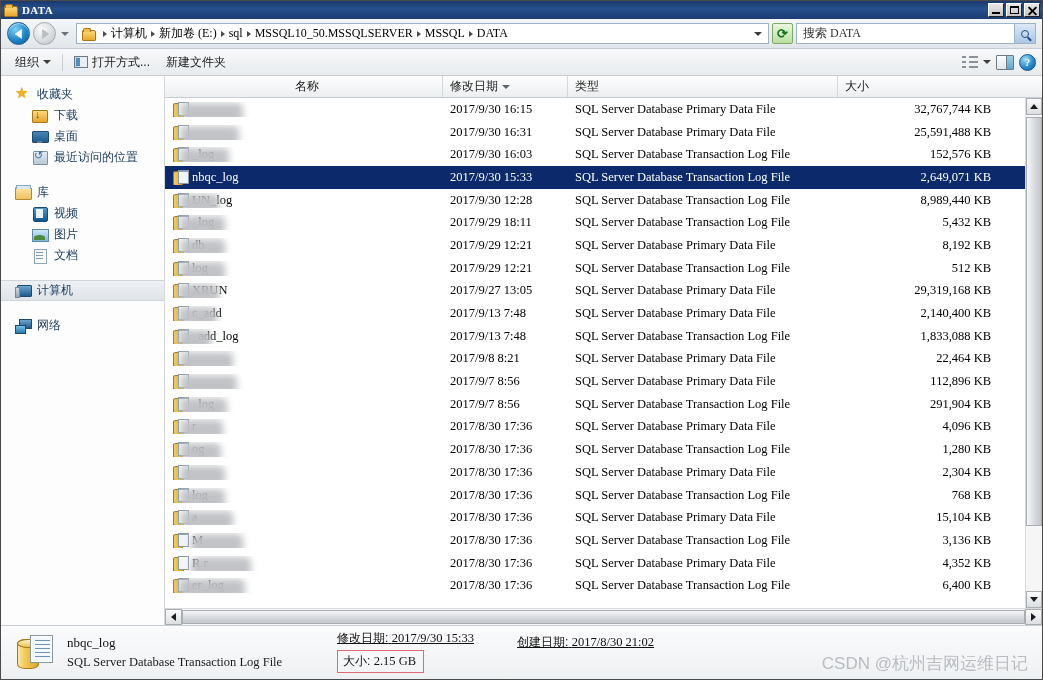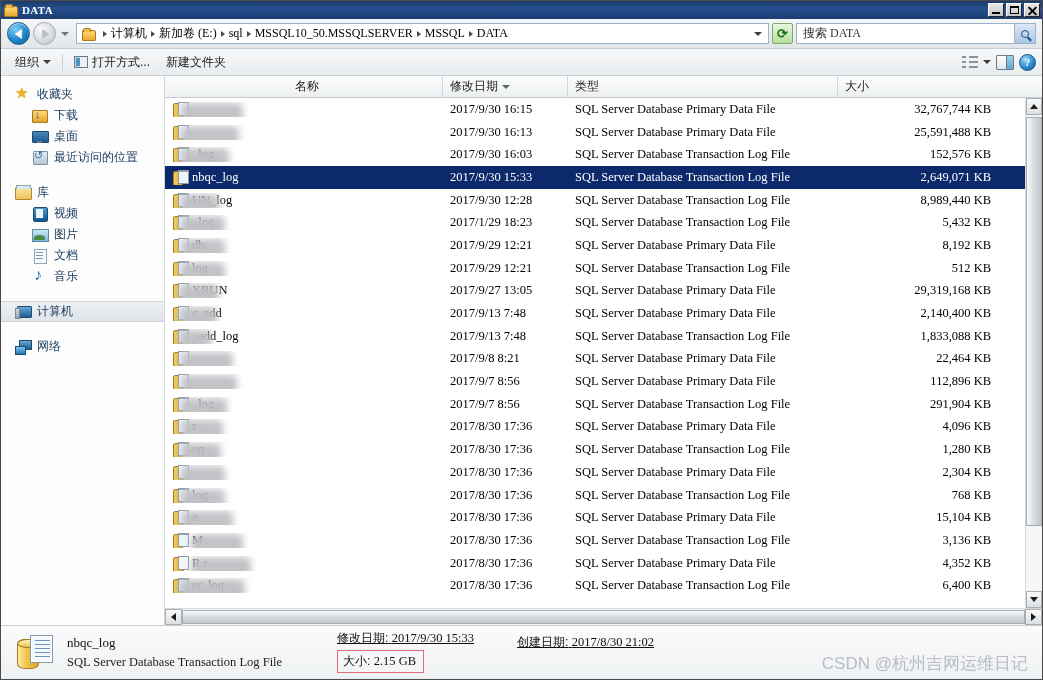--- a/index.html
+++ b/index.html
@@ -582,24 +582,20 @@
           <span class="lbl">视频</span>
         </div>
         <div class="nav-row child">
           <span class="nico pictures-icon"></span>
           <span class="lbl">图片</span>
         </div>
         <div class="nav-row child">
           <span class="nico documents-icon"></span>
           <span class="lbl">文档</span>
         </div>
-        <div class="nav-row child">
-          <span class="nico music-icon"></span>
-          <span class="lbl">音乐</span>
-        </div>
       </div>
 
       <div class="nav-group">
         <div class="nav-row sel">
           <span class="nico computer-icon"></span>
           <span class="lbl">计算机</span>
         </div>
       </div>
 
       <div class="nav-group">
@@ -640,21 +636,21 @@
               <div class="cell c-date">2017/9/30 16:15</div>
               <div class="cell c-type">SQL Server Database Primary Data File</div>
               <div class="cell c-size">32,767,744 KB</div>
             </div>
             <div class="frow">
               <div class="cell c-name" style="position: relative;">
                 <span class="fico mdf-icon"></span>
                 <span></span>
                 <span class="blur" style="left: 16px; top: 1px; width: 58px; height: 21px;"></span>
               </div>
-              <div class="cell c-date">2017/9/30 16:13</div>
+              <div class="cell c-date">2017/9/30 16:31</div>
               <div class="cell c-type">SQL Server Database Primary Data File</div>
               <div class="cell c-size">25,591,488 KB</div>
             </div>
             <div class="frow">
               <div class="cell c-name" style="position: relative;">
                 <span class="fico ldf-icon"></span>
                 <span>_log</span>
                 <span class="blur" style="left: 16px; top: 1px; width: 48px; height: 21px;"></span>
               </div>
               <div class="cell c-date">2017/9/30 16:03</div>
@@ -679,21 +675,21 @@
               <div class="cell c-date">2017/9/30 12:28</div>
               <div class="cell c-type">SQL Server Database Transaction Log File</div>
               <div class="cell c-size">8,989,440 KB</div>
             </div>
             <div class="frow">
               <div class="cell c-name" style="position: relative;">
                 <span class="fico ldf-icon"></span>
                 <span>_log</span>
                 <span class="blur" style="left: 16px; top: 1px; width: 44px; height: 21px;"></span>
               </div>
-              <div class="cell c-date">2017/1/29 18:23</div>
+              <div class="cell c-date">2017/9/29 18:11</div>
               <div class="cell c-type">SQL Server Database Transaction Log File</div>
               <div class="cell c-size">5,432 KB</div>
             </div>
             <div class="frow">
               <div class="cell c-name" style="position: relative;">
                 <span class="fico mdf-icon"></span>
                 <span>db</span>
                 <span class="blur" style="left: 16px; top: 1px; width: 44px; height: 21px;"></span>
               </div>
               <div class="cell c-date">2017/9/29 12:21</div>

